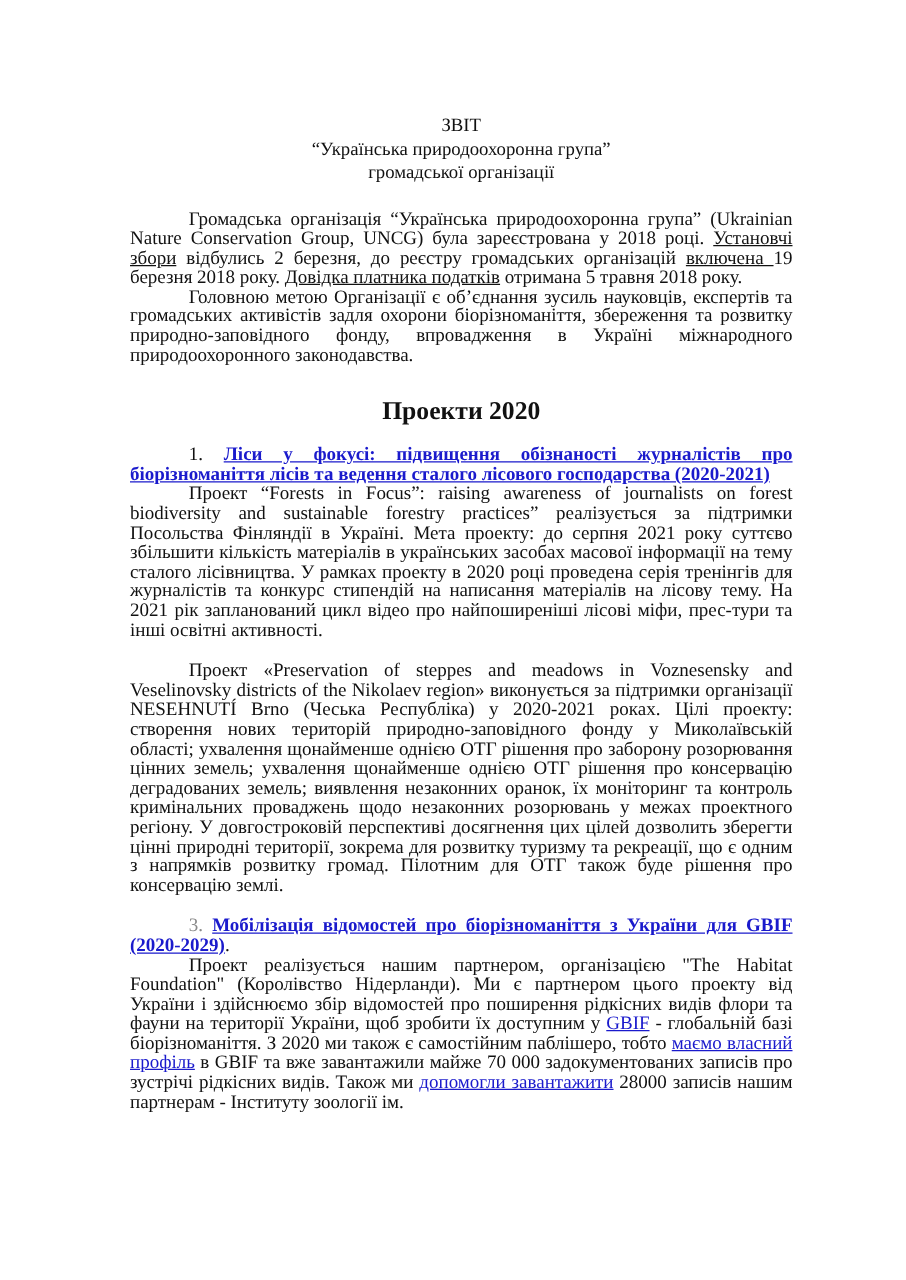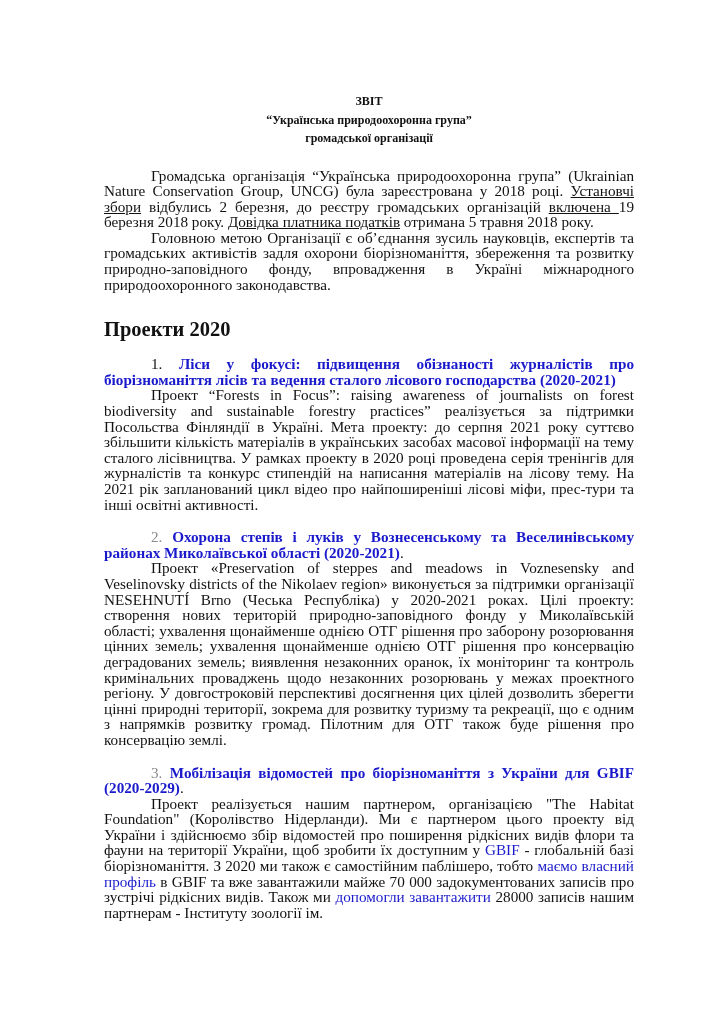--- a/index.html
+++ b/index.html
@@ -3,29 +3,29 @@
 <meta charset="utf-8">
 <style>
   html, body { margin: 0; padding: 0; background: #ffffff; }
   body { width: 725px; height: 1024px; overflow: hidden; position: relative; }
   .page {
     position: absolute; left: 104px; top: 92px; width: 530px;
     font-family: "Liberation Serif", "DejaVu Serif", serif;
     font-size: 15.2px; line-height: 15.6px; color: #111;
   }
   .title-block { text-align: center; }
-  .t-bold { font-weight: bold; font-size: 12px; line-height: 18.5px; }
+  .t-bold { font-weight: normal; font-size: 15px; line-height: 18.5px; }
   .t-sub { font-size: 15.2px; line-height: 16px; }
   p { margin: 0; text-align: justify; text-indent: 47px; }
   .gap-intro { height: 20px; }
-  .section-title { font-weight: bold; font-size: 20.5px; line-height: 22px; margin: 26px 0 16px 0; }
+  .section-title { text-align: center; font-weight: bold; font-size: 20.5px; line-height: 22px; margin: 26px 0 16px 0; }
   .proj-head { margin: 0; text-align: justify; text-indent: 47px; font-weight: bold; }
   .proj-num { font-weight: normal; color: #111; }
   .proj-num.grey { color: #8a8a8a; }
-  .link { color: #1a1acc; }
+  .link { color: #1a1acc; text-decoration: underline; }
   .ulink { text-decoration: underline; color: #111; }
   .gap-proj { height: 17px; }
   .dot { font-weight: normal; }
 </style>
 </head>
 <body>
 
 <div class="page">
   <div class="title-block">
     <div class="t-bold">ЗВІТ</div>
@@ -38,20 +38,19 @@
   <p><span>Громадська організація “Українська природоохоронна група” (Ukrainian Nature Conservation Group, UNCG) була зареєстрована у 2018 році. </span><span class="ulink">Установчі збори</span><span> відбулись 2 березня, до реєстру громадських організацій </span><span class="ulink">включена </span><span>19 березня 2018 року. </span><span class="ulink">Довідка платника податків</span><span> отримана 5 травня 2018 року.</span></p>
   <p>Головною метою Організації є об’єднання зусиль науковців, експертів та громадських активістів задля охорони біорізноманіття, збереження та розвитку природно-заповідного фонду, впровадження в Україні міжнародного природоохоронного законодавства.</p>
 
   <div class="section-title">Проекти 2020</div>
 
   <div class="proj-head"><span class="proj-num">1.</span> <span class="link">Ліси у фокусі: підвищення обізнаності журналістів про біорізноманіття лісів та ведення сталого лісового господарства (2020-2021)</span></div>
   <p>Проект “Forests in Focus”: raising awareness of journalists on forest biodiversity and sustainable forestry practices” реалізується за підтримки Посольства Фінляндії в Україні. Мета проекту: до серпня 2021 року суттєво збільшити кількість матеріалів в українських засобах масової інформації на тему сталого лісівництва. У рамках проекту в 2020 році проведена серія тренінгів для журналістів та конкурс стипендій на написання матеріалів на лісову тему. На 2021 рік  запланований цикл відео про найпоширеніші лісові міфи, прес-тури та інші освітні активності.</p>
 
   <div class="gap-proj"></div>
 
-  <div class="proj-head"><span class="proj-num grey">2.</span> <span class="link">Охорона степів і луків у Вознесенському та Веселинівському районах Миколаївської області (2020-2021)</span><span class="dot">.</span></div>
   <p>Проект «Preservation of steppes and meadows in Voznesensky and Veselinovsky districts of the Nikolaev region» виконується за підтримки організації NESEHNUTÍ Brno (Чеська Республіка) у 2020-2021 роках. Цілі проекту: створення нових територій природно-заповідного фонду у Миколаївській області; ухвалення щонайменше однією ОТГ рішення про заборону розорювання цінних земель;  ухвалення щонайменше однією ОТГ рішення про консервацію деградованих земель; виявлення незаконних оранок, їх моніторинг та контроль кримінальних проваджень щодо незаконних розорювань у межах проектного регіону. У довгостроковій перспективі досягнення цих цілей дозволить зберегти цінні природні території, зокрема для розвитку туризму та рекреації, що є одним з напрямків розвитку громад. Пілотним для ОТГ також буде рішення про консервацію землі.</p>
 
   <div class="gap-proj"></div>
 
   <div class="proj-head"><span class="proj-num grey">3.</span> <span class="link">Мобілізація відомостей про біорізноманіття з України для GBIF (2020-2029)</span><span class="dot">.</span></div>
   <p><span>Проект реалізується нашим партнером, організацією "The Habitat Foundation" (Королівство Нідерланди). Ми є партнером цього проекту від України і здійснюємо збір відомостей про поширення рідкісних видів флори та фауни на території України, щоб зробити їх доступним у </span><span class="link" style="font-weight:normal">GBIF</span><span> - глобальній базі біорізноманіття. З 2020 ми також є самостійним паблішеро, тобто </span><span class="link" style="font-weight:normal">маємо власний  профіль</span><span> в GBIF та вже завантажили майже 70 000 задокументованих записів про зустрічі рідкісних видів. Також ми </span><span class="link" style="font-weight:normal">допомогли завантажити</span><span> 28000 записів нашим партнерам  - Інституту зоології ім.</span></p>
 </div>
 
 </body></html>

